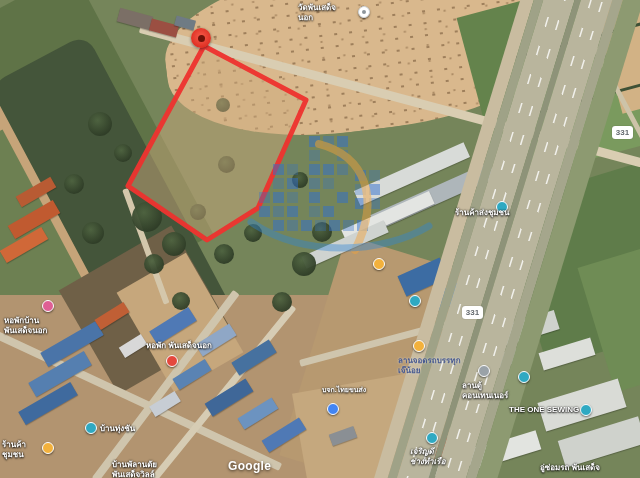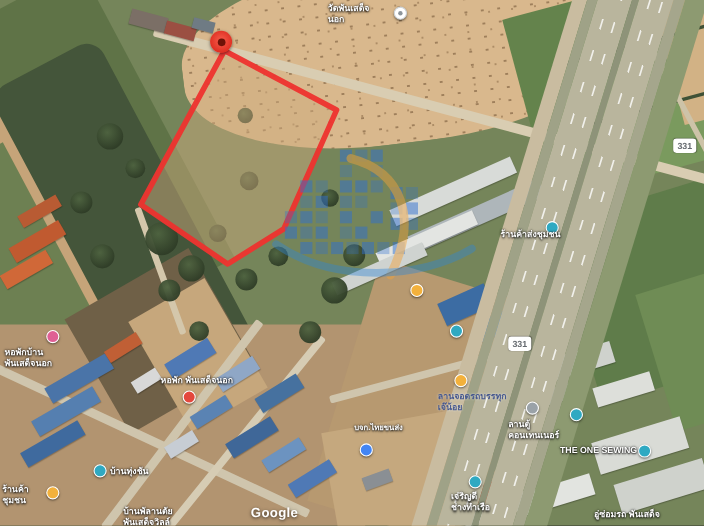--- a/index.html
+++ b/index.html
@@ -166,21 +166,21 @@
   <div class="poi-label" style="left:455px;top:188px;margin-top:20px;">ร้านค้าส่งชุมชน</div>
   <div class="poi-label navy center" style="left:398px;top:356px;">
     <div>ลานจอดรถบรรทุก</div>
       <div>เจ๊น้อย</div>
   </div>
   <div class="poi-label center" style="left:462px;top:381px;">
     <div>ลานตู้</div>
       <div>คอนเทนเนอร์</div>
   </div>
   <div class="poi-label" style="left:509px;top:405px;">THE ONE SEWING</div>
-  <div class="poi-label center" style="left:410px;top:447px;">
+  <div class="poi-label center" style="left:410px;top:447px;font-style:italic;">
     <div>เจริญดี</div>
       <div>ช่างทำเรือ</div>
   </div>
   <div class="poi-label" style="left:4px;top:316px;">
     <div>หอพักบ้าน</div>
       <div>พันเสด็จนอก</div>
   </div>
   <div class="poi-label" style="left:146px;top:341px;">หอพัก พันเสด็จนอก</div>
   <div class="poi-label" style="left:100px;top:424px;">บ้านทุ่งชัน</div>
   <div class="poi-label" style="left:2px;top:440px;">

